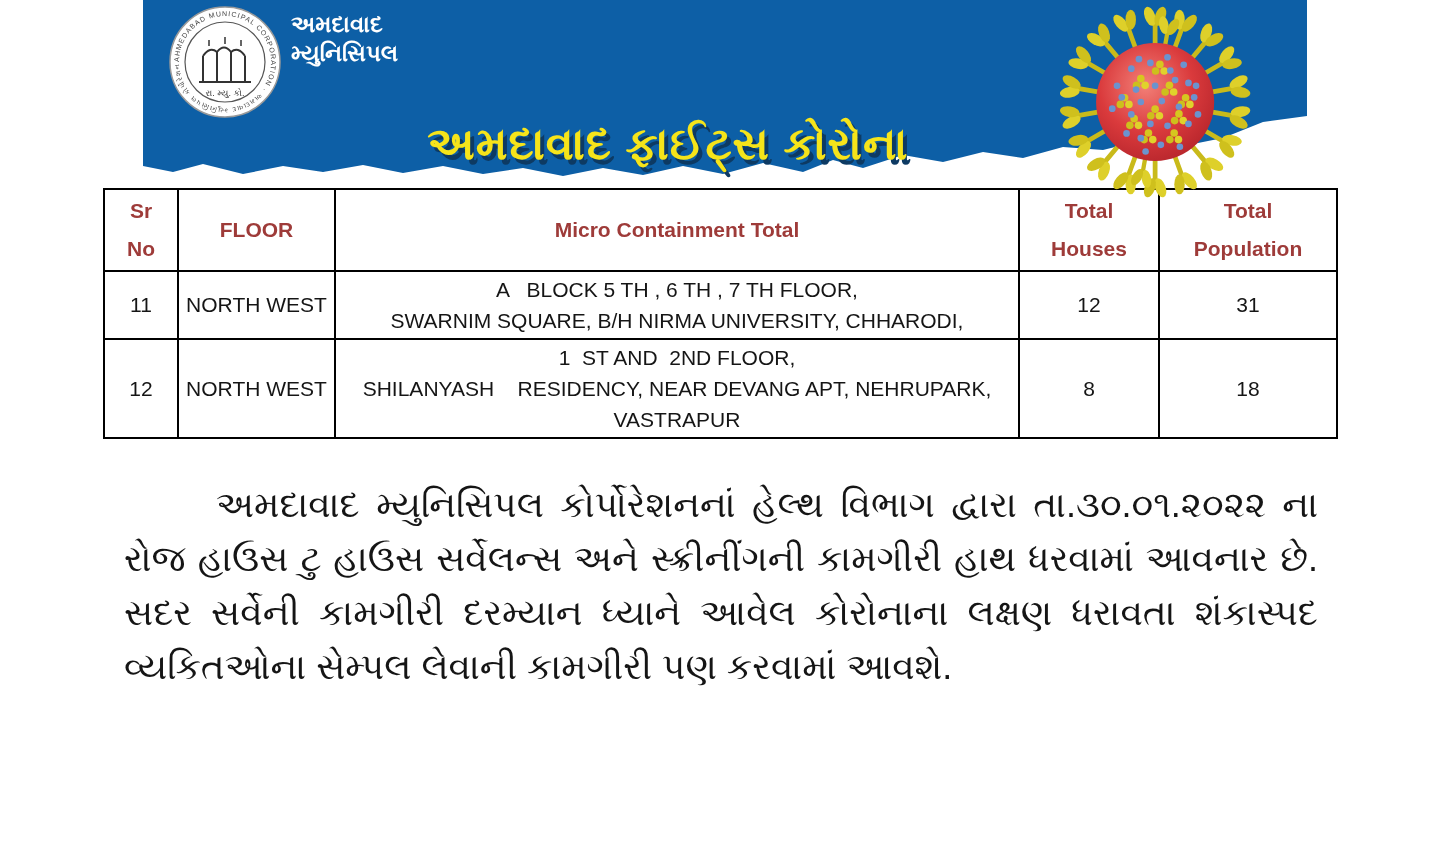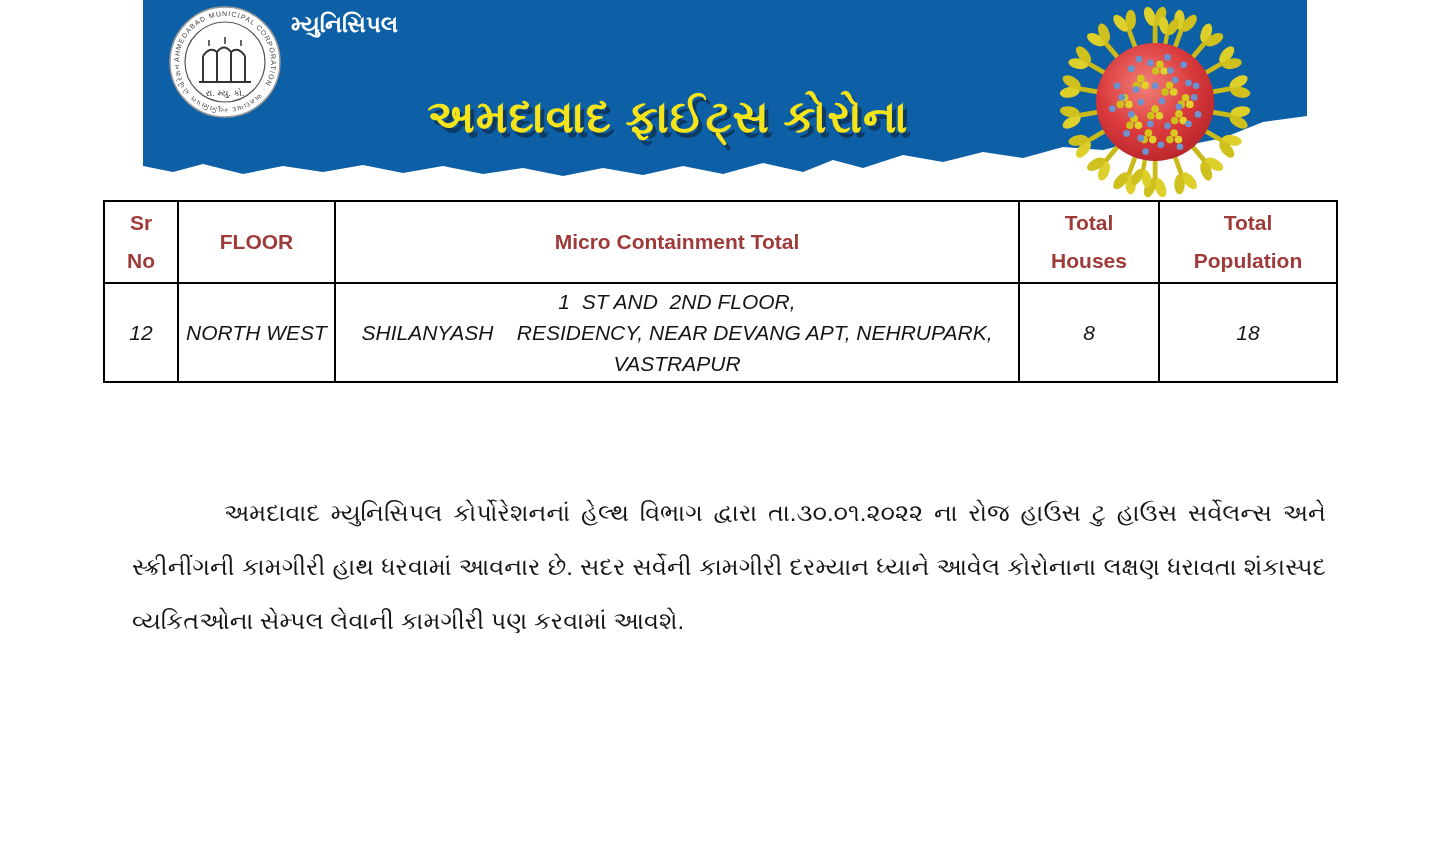--- a/index.html
+++ b/index.html
@@ -10,53 +10,53 @@
   }
   
   .banner{position:absolute;left:143px;top:0;width:1164px;height:192px;}
   .banner-svg{position:absolute;left:0;top:0;}
   .logo-wrap{position:absolute;left:26px;top:6px;width:112px;height:112px;}
   .org-name{
     position:absolute;left:148px;top:10px;width:230px;
     color:#ffffff;font-weight:bold;font-size:23px;line-height:29px;
   }
   .banner-title{
-    position:absolute;left:200px;top:91px;width:650px;
+    position:absolute;left:200px;top:118px;width:650px;
     text-align:center;font-size:45px;font-weight:bold;
     color:#f6e41a;
     text-shadow:4px 5px 0 #0d3a63;
     letter-spacing:1px;
     white-space:nowrap;
   }
   .virus-wrap{position:absolute;left:897px;top:2px;width:235px;height:200px;z-index:5;}
   
   .ct{
-    position:absolute;left:103px;top:200px;
+    position:absolute;left:103px;top:188px;
     border-collapse:collapse;table-layout:fixed;width:1233px;
   }
   .ct td,.ct th{
     border:2.5px solid #000000;
     text-align:center;vertical-align:middle;
     padding:2px 4px;
   }
   .ct th{
     color:#9e3b39;font-size:21px;font-weight:bold;line-height:38px;
     height:75px;
   }
   .ct td{
     color:#151515;font-size:21px;font-weight:normal;
   }
   .row-1 td{height:62px;}
-  .row-2 td{height:92px;font-style:italic;}
+  .row-2 td{height:92px;}
   .area-line{white-space:pre-wrap;line-height:31px;}
   
   .gu-paragraph{
     position:absolute;left:124px;top:478px;width:1194px;
-    font-size:24px;line-height:54px;color:#151515;
-    text-align:justify;text-indent:92px;margin:8px;
+    font-size:36px;line-height:54px;color:#151515;
+    text-align:justify;text-indent:92px;margin:0;
   }
 </style>
 </head>
 <body>
 
 <div class="banner">
   <svg class="banner-svg" width="1164" height="192" viewBox="0 0 1164 192">
     <polygon fill="#0d5fa6" points="
       0,0 1164,0 1164,116
       1120,122 1080,138 1040,146 1000,140 960,150 920,147 880,158 840,152
@@ -80,20 +80,21 @@
         <path d="M34 76 V50 M48 76 V46 M62 76 V46 M76 76 V50"></path>
         <path d="M34 50 q7,-10 14,-4 M48 46 q7,-9 14,0 M62 46 q7,-6 14,4"></path>
         <path d="M30 76 H82"></path>
         <path d="M40 40 v-6 M56 38 v-7 M72 40 v-6" stroke-width="1.5"></path>
       </g>
       <text x="56" y="90" font-size="9" fill="#333333" text-anchor="middle">રા. મ્યુ. કો.</text>
     </svg>
   </div>
 
   <div class="org-name">
+    <div>અમદાવાદ</div>
     <div>મ્યુનિસિપલ</div>
   </div>
 
   <div class="banner-title">અમદાવાદ ફાઈટ્સ કોરોના</div>
 
   <div class="virus-wrap">
     <svg width="235" height="200" viewBox="0 0 235 210">
       <defs>
         <radialGradient id="virusBody" cx="42%" cy="36%" r="72%">
           <stop offset="0%" stop-color="#f28078"></stop>
@@ -202,20 +203,30 @@
         <div>Total</div>
         <div>Houses</div>
       </th>
       <th>
         <div>Total</div>
         <div>Population</div>
       </th>
     </tr>
   </thead>
   <tbody>
+    <tr class="row-1">
+      <td>11</td>
+      <td>NORTH WEST</td>
+      <td>
+        <div class="area-line">A   BLOCK 5 TH , 6 TH , 7 TH FLOOR,</div>
+        <div class="area-line">SWARNIM SQUARE, B/H NIRMA UNIVERSITY, CHHARODI,</div>
+      </td>
+      <td>12</td>
+      <td>31</td>
+    </tr>
     <tr class="row-2">
       <td>12</td>
       <td>NORTH WEST</td>
       <td>
         <div class="area-line">1  ST AND  2ND FLOOR,</div>
         <div class="area-line">SHILANYASH    RESIDENCY, NEAR DEVANG APT, NEHRUPARK,</div>
         <div class="area-line">VASTRAPUR</div>
       </td>
       <td>8</td>
       <td>18</td>

